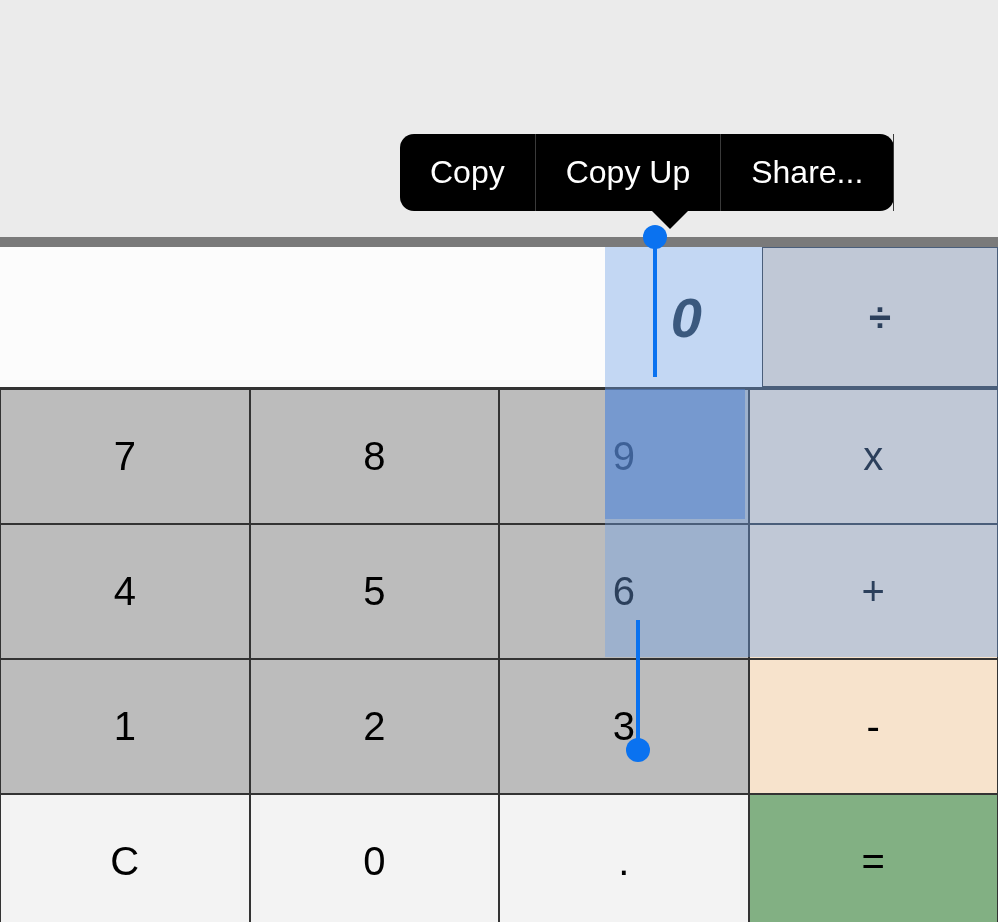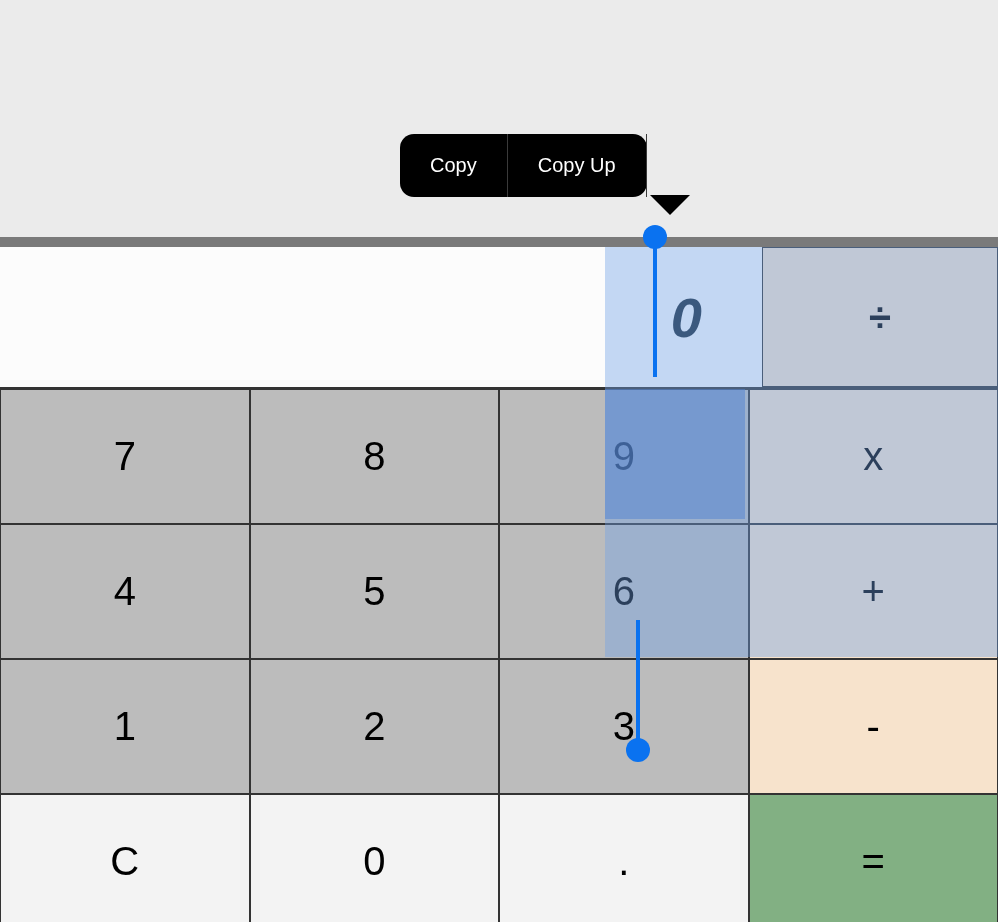--- a/index.html
+++ b/index.html
@@ -23,21 +23,21 @@
     position: absolute;
     top: 134px;
     left: 400px;
     display: flex;
     background: #000;
     border-radius: 14px;
     z-index: 100;
   }
   .context-menu-item {
     color: #fff;
-    font-size: 20px;
+    font-size: 32px;
     padding: 20px 30px;
     border-right: 1px solid #3a3a3a;
     white-space: nowrap;
   }
   .context-menu-item:last-child { border-right: none; }
   .context-menu-tail {
     position: absolute;
     bottom: -18px;
     left: 250px;
     width: 0; height: 0;
@@ -157,20 +157,21 @@
   .handle-bottom::before { bottom: -12px; }
 
 </style>
 </head>
 <body>
 
 <div class="top-space">
   <div class="context-menu">
     <div class="context-menu-item">Copy</div>
     <div class="context-menu-item">Copy Up</div>
+    <div class="context-menu-item">Share...</div>
     <div class="context-menu-tail"></div>
   </div>
 </div>
 
 <div class="divider"></div>
 
 <div class="display-row">
   <div class="display">
     <div class="selection-halo"></div>
     <span class="display-value">0</span>

